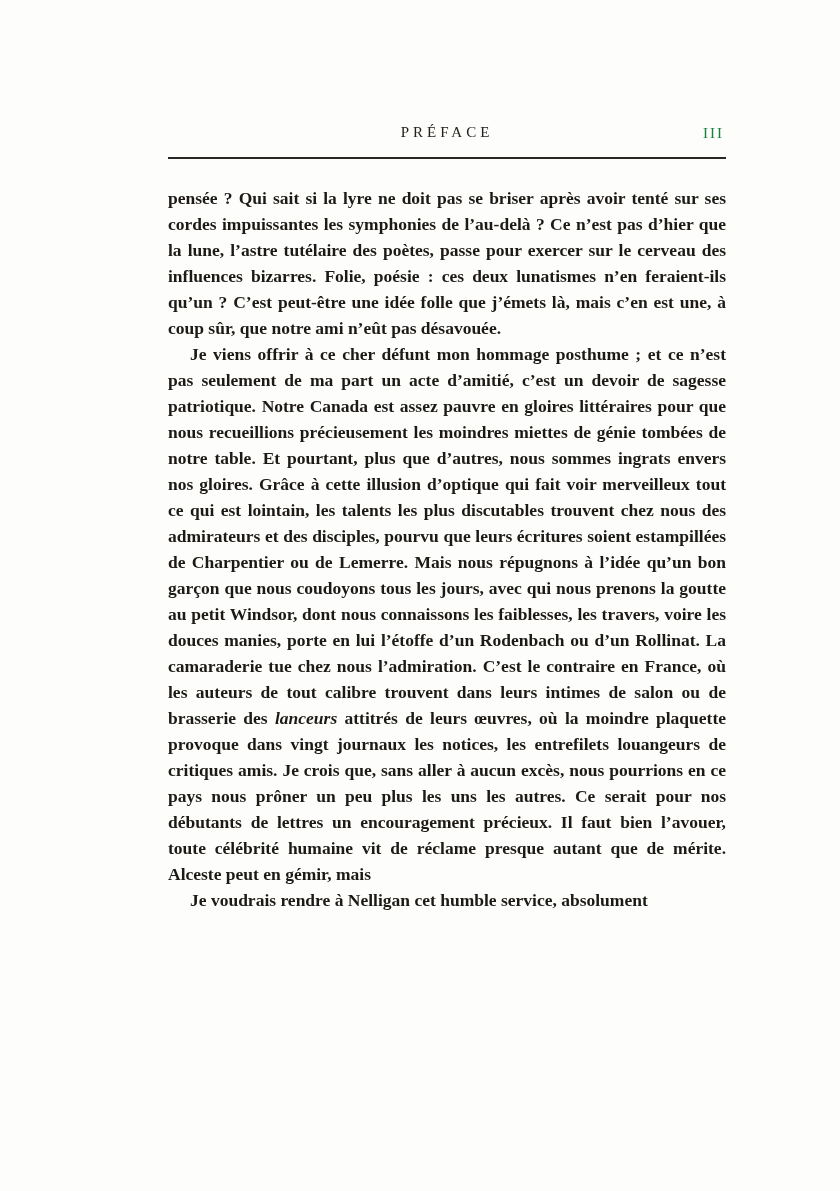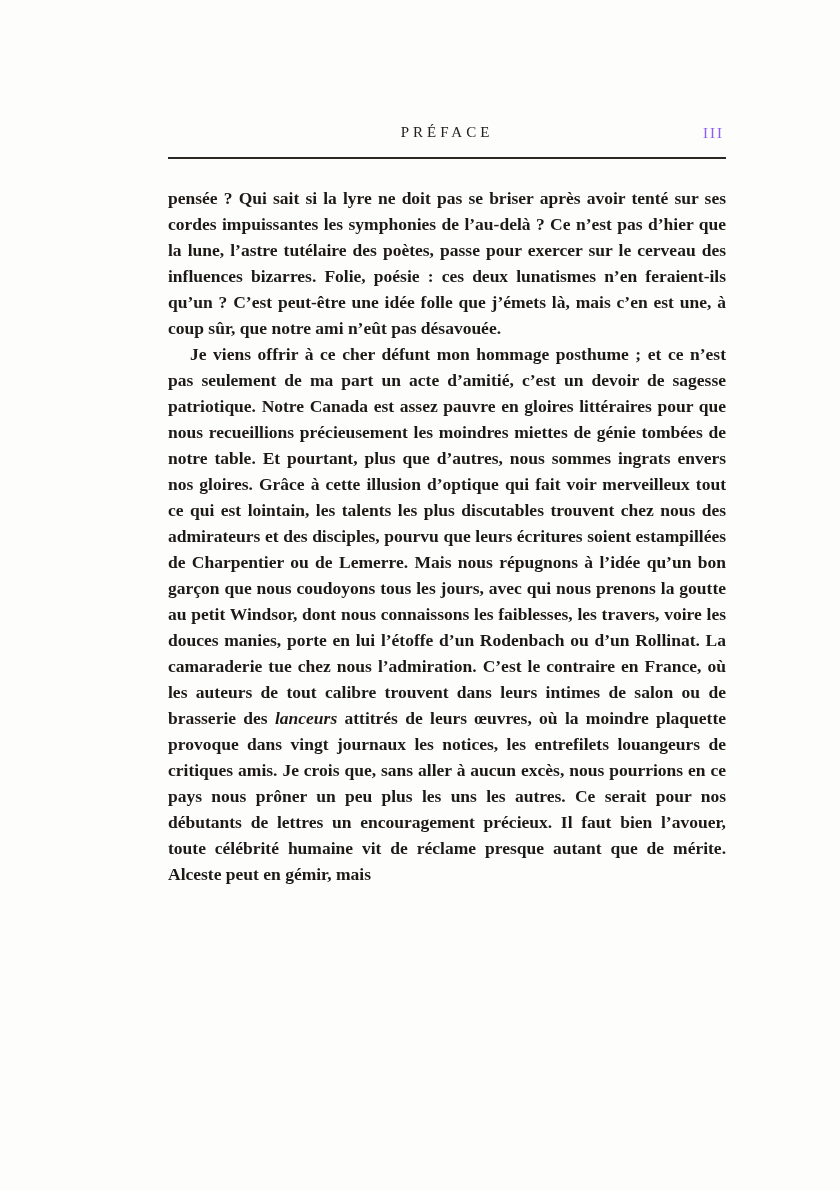--- a/index.html
+++ b/index.html
@@ -35,21 +35,21 @@
     font-size: 15px;
     letter-spacing: 4px;
     color: #24211c;
   }
   .page-number {
     position: absolute;
     right: 2px;
     top: 1px;
     font-size: 15px;
     letter-spacing: 2px;
-    color: #8b5cf6;
+    color: #15803d;
   }
   .head-rule {
     border: none;
     border-top: 2px solid #2b2823;
     margin: 13px 0 0 0;
     height: 0;
   }
   .body-text {
     margin-top: 26px;
     font-size: 17.5px;
@@ -88,16 +88,17 @@
     <hr class="head-rule">
 
     <main class="body-text">
 
       <p class="no-indent">pensée ? Qui sait si la lyre ne doit pas se briser après avoir tenté sur ses cordes impuissantes les symphonies de l’au-delà ? Ce n’est pas d’hier que la lune, l’astre tutélaire des poètes, passe pour exercer sur le cerveau des influences bizarres. Folie, poésie : ces deux lunatismes n’en feraient-ils qu’un ? C’est peut-être une idée folle que j’émets là, mais c’en est une, à coup sûr, que notre ami n’eût pas désavouée.</p>
 
       <p><span>Je viens offrir à ce cher défunt mon hommage posthume ; et ce n’est pas seulement de ma part un acte d’amitié, c’est un devoir de sagesse patriotique. Notre Canada est assez pauvre en gloires littéraires pour que nous recueillions précieusement les moindres miettes de génie tombées de notre table. Et pourtant, plus que d’autres, nous sommes ingrats envers nos gloires. Grâce à cette illusion d’optique qui fait voir merveilleux tout ce qui est lointain, les talents les plus discutables trouvent chez nous des admirateurs et des disciples, pourvu que leurs écritures soient estampillées de Charpentier ou de Lemerre. Mais nous répugnons à l’idée qu’un bon garçon que nous coudoyons tous les jours, avec qui nous prenons la goutte au petit Windsor, dont nous connaissons les faiblesses, les travers, voire les douces manies, porte en lui l’étoffe d’un Rodenbach ou d’un Rollinat. La camaraderie tue chez nous l’admiration. C’est le contraire en France, où les auteurs de tout calibre trouvent dans leurs intimes de salon ou de brasserie des </span><span class="italic-word">lanceurs</span><span> attitrés de leurs œuvres, où la moindre plaquette provoque dans vingt journaux les notices, les entrefilets louangeurs de critiques amis. Je crois que, sans aller à aucun excès, nous pourrions en ce pays nous prôner un peu plus les uns les autres. Ce serait pour nos débutants de lettres un encouragement précieux. Il faut bien l’avouer, toute célébrité humaine vit de réclame presque autant que de mérite. Alceste peut en gémir, mais</span></p>
 
 
 
+      <p>Je voudrais rendre à Nelligan cet humble service, absolument</p>
 
     </main>
   </div>
 </div>
 
 </body></html>

